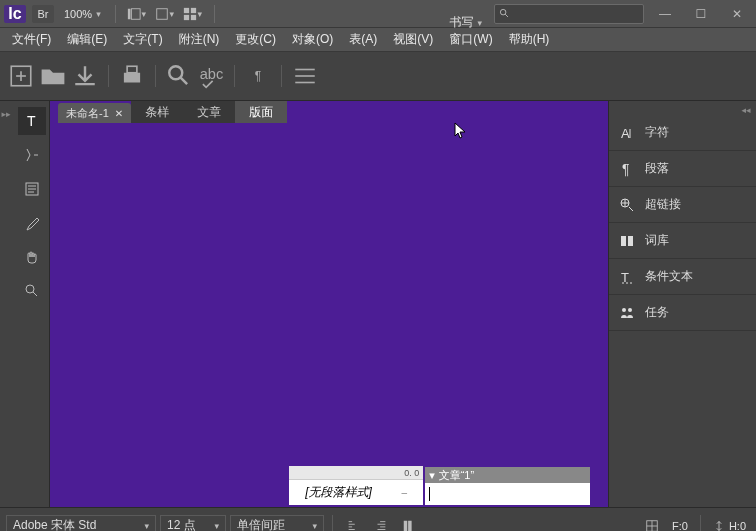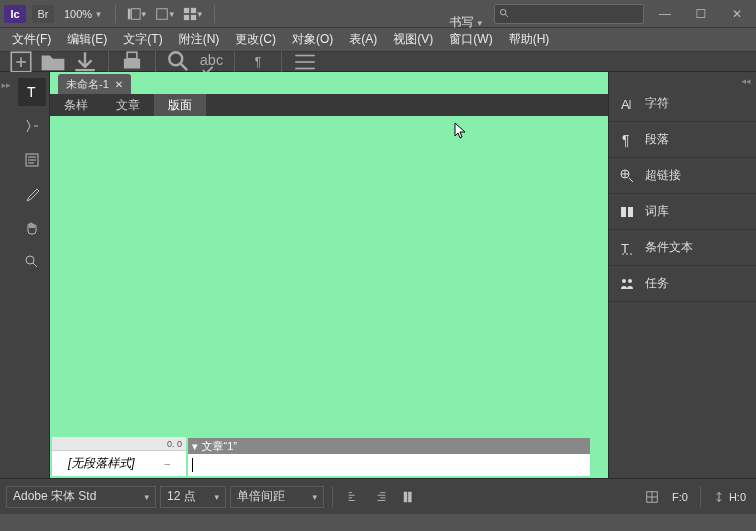--- a/index.html
+++ b/index.html
@@ -1,49 +1,49 @@
 <!DOCTYPE html>
 <html><head>
 <meta charset="utf-8">
 <style>
 * { margin: 0; padding: 0; box-sizing: border-box; font-family: "Microsoft YaHei", sans-serif; }
 body { background: #535353; width: 756px; height: 531px; overflow: hidden; color: #e0e0e0; font-size: 12px; }
 
 
 .titlebar { height: 28px; background: #535353; display: flex; align-items: center; padding: 0 4px; gap: 6px; border-bottom: 1px solid #383838; }
-.app-icon { width: 22px; height: 18px; background: #4b2e83; display: flex; align-items: center; justify-content: center; color: #fff; font-weight: bold; font-size: 11px; border-radius: 2px; }
+.app-icon { width: 22px; height: 18px; background: #4b2e83; display: flex; align-items: center; justify-content: center; color: #fff; font-weight: bold; font-size: 16px; border-radius: 2px; }
 .br-icon { width: 22px; height: 18px; background: #4a4a4a; display: flex; align-items: center; justify-content: center; color: #ddd; font-weight: normal; font-size: 11px; border-radius: 2px; }
 .zoom-sel { background: transparent; border: none; color: #e0e0e0; font-size: 11px; padding: 0 4px; display: flex; align-items: center; gap: 4px; height: 22px; }
 .tb-sep { width: 1px; height: 18px; background: #6a6a6a; margin: 0 4px; }
 .tb-ico { width: 22px; height: 22px; display: flex; align-items: center; justify-content: center; color: #bbb; }
 .tb-ico svg { width: 14px; height: 14px; }
 .titlebar-right { margin-left: auto; display: flex; align-items: center; gap: 6px; }
 .workspace-sel { display: flex; align-items: center; gap: 4px; font-size: 12px; padding: 0 6px; margin-top: 18px; }
 .search-box { width: 150px; height: 20px; background: #424242; border: 1px solid #6a6a6a; border-radius: 2px; display: flex; align-items: center; padding: 0 4px; }
 .search-box svg { width: 11px; height: 11px; fill: #999; }
 .win-btn { width: 30px; height: 20px; display: flex; align-items: center; justify-content: center; color: #bbb; }
 
 
 .menubar { height: 24px; background: #535353; display: flex; align-items: center; padding: 0 8px; gap: 8px; border-bottom: 1px solid #383838; }
 .menu-item { font-size: 12px; color: #e8e8e8; padding: 2px 4px; }
 
 
-.toolbar { height: 20px; background: #424242; display: flex; align-items: center; padding: 6px 8px; gap: 6px; border-bottom: 1px solid #2a2a2a; }
+.toolbar { height: 49px; background: #424242; display: flex; align-items: center; padding: 6px 8px; gap: 6px; border-bottom: 1px solid #2a2a2a; }
 .tool-btn { width: 26px; height: 26px; display: flex; align-items: center; justify-content: center; color: #aaa; }
 .tool-sep { width: 1px; height: 22px; background: #5a5a5a; margin: 0 4px; }
 
 
 .main { display: flex; height: 406px; }
 .left-tools { width: 36px; background: #424242; display: flex; flex-direction: column; align-items: center; padding-top: 6px; gap: 6px; border-right: 1px solid #2a2a2a; }
 .ltool { width: 28px; height: 28px; display: flex; align-items: center; justify-content: center; color: #bbb; }
 .ltool.active { background: #2f2f2f; color: #fff; }
 .ltool svg { width: 16px; height: 16px; }
 .collapse-btn { width: 12px; height: 18px; display: flex; align-items: center; justify-content: center; color: #888; font-size: 9px; }
 
-.doc-area { flex: 1; background: #86efac; display: flex; flex-direction: column; }
+.doc-area { flex: 1; background: #4c1d95; display: flex; flex-direction: row; }
 .tab-row { height: 22px; display: flex; align-items: flex-end; padding-left: 8px; }
 .doc-tab { height: 20px; background: #5a5a5a; color: #e0e0e0; font-size: 11px; padding: 0 8px; display: flex; align-items: center; gap: 6px; border-radius: 3px 3px 0 0; }
 .doc-tab .close { font-size: 10px; }
 
 .panel-tabs { height: 22px; background: #383838; display: flex; align-items: center; }
 .ptab { height: 22px; padding: 0 14px; font-size: 12px; color: #ccc; display: flex; align-items: center; }
 .ptab.active { background: #535353; color: #fff; }
 
 .panels-row { display: flex; flex: 1; padding: 2px; gap: 2px; align-items: flex-end; }
 .style-panel { width: 134px; background: #fff; color: #000; position: relative; }

